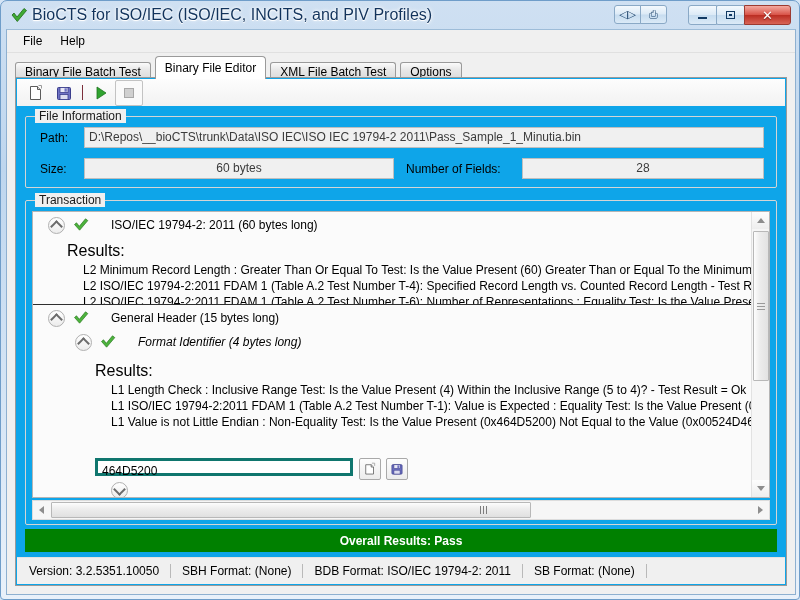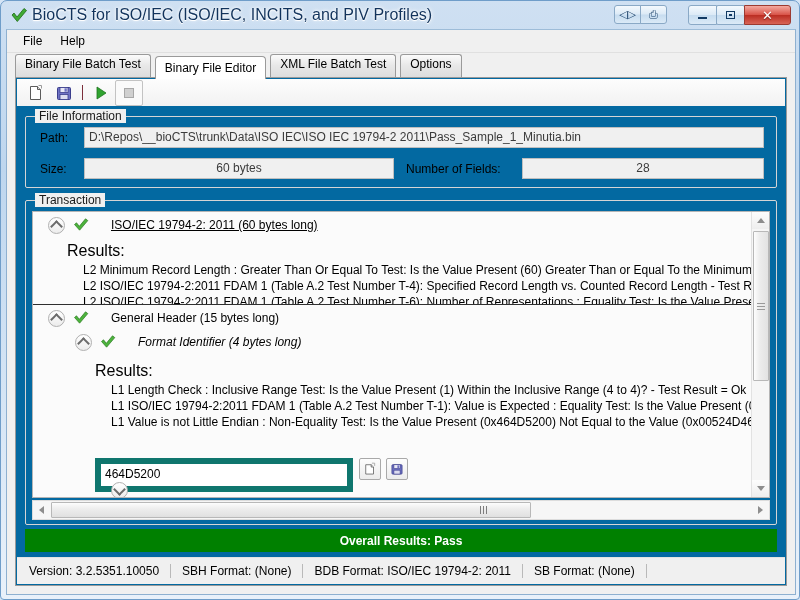--- a/index.html
+++ b/index.html
@@ -77,36 +77,36 @@
   }
   .menuitem{
     padding:3px 9px;font-size:12px;color:#000;cursor:default;
   }
   
   #tabstrip{
     position:absolute;left:8px;top:25px;right:8px;height:23px;
     display:flex;align-items:flex-end;
   }
   .tab{
-    height:24px;line-height:19px;padding:0 9px;
+    height:16px;line-height:19px;padding:0 9px;
     box-sizing:border-box;
     border:1px solid #9a9a9a;border-bottom:none;
     background:linear-gradient(to bottom,#fbfbfb 0%,#e8e8e8 45%,#dcdcdc 100%);
     border-radius:3px 3px 0 0;
     font-size:12px;color:#000;margin-right:4px;white-space:nowrap;
   }
   .tab.selected{
     height:23px;line-height:22px;
     background:#fff;border-color:#9a9a9a;
     margin-bottom:-1px;position:relative;z-index:3;
     border-radius:4px 4px 0 0;
   }
   #tabpage{
     position:absolute;left:8px;top:47px;right:8px;bottom:8px;
-    background:#0369a1;
+    background:#0ea5e9;
     border:1px solid #9a9a9a;
     box-sizing:border-box;
   }
   
   #toolbar{
     position:absolute;left:1px;top:1px;right:1px;height:27px;
     background:linear-gradient(to bottom,#fdfdfd,#f2f2f2);
     display:flex;align-items:center;padding-left:5px;
   }
   .tbtn{
@@ -204,21 +204,21 @@
   #hthumb{
     position:absolute;left:18px;top:1px;height:16px;width:480px;
     background:linear-gradient(to bottom,#fdfdfd,#eeeeee 40%,#e0e0e0);
     border:1px solid #b8b8b8;border-radius:1px;
     display:flex;align-items:center;justify-content:flex-end;
     padding-right:42px;box-sizing:border-box;
   }
   
   .databox{
     position:absolute;box-sizing:border-box;
-    height:34px;border:6px solid #0f766e;background:#fff;
+    height:18px;border:3px solid #0f766e;background:#fff;
     font-size:12px;line-height:20px;padding:0 4px;color:#000;
   }
   .smallbtn{
     position:absolute;width:22px;height:22px;box-sizing:border-box;
     border:1px solid #a9a9a9;border-radius:2px;
     background:linear-gradient(to bottom,#fdfdfd,#ececec);
     display:flex;align-items:center;justify-content:center;
   }
   
   #overall{
@@ -341,21 +341,21 @@
             <div class="node" style="top:0;height:92px;">
               <div class="node-hdr first">
                 <span class="circbtn" style="position:absolute;left:15px;top:5px;">
                     <i class="chev"></i>
                   </span>
                 <span class="check" style="position:absolute;left:40px;top:5px;">
                   <svg width="16" height="15" viewBox="0 0 16 15">
                       <path d="M1.5 7.5 L3.5 5.8 L6.3 9.3 L12.5 1.8 L14.8 3.6 L6.6 13.2 Z" fill="#4cb33c" stroke="#2c7a22" stroke-width="0.7"></path>
                     </svg>
                 </span>
-                <span class="rowtext" style="position:absolute;left:78px;top:6px;text-decoration:underline;">ISO/IEC 19794-2: 2011 (60 bytes long)</span>
+                <span class="rowtext" style="position:absolute;left:78px;top:6px;">ISO/IEC 19794-2: 2011 (60 bytes long)</span>
               </div>
               <div class="node-body" style="position:absolute;top:26px;left:0;right:0;height:66px;">
                 <span class="results-label" style="position:absolute;left:34px;top:4px;">Results:</span>
                 <span class="result-line" style="position:absolute;left:50px;top:24px;">L2 Minimum Record Length : Greater Than Or Equal To Test: Is the Value Present (60) Greater Than or Equal To the Minimum Value (5</span>
                 <span class="result-line" style="position:absolute;left:50px;top:40px;">L2 ISO/IEC 19794-2:2011 FDAM 1 (Table A.2 Test Number T-4): Specified Record Length vs. Counted Record Length - Test Result = Ok</span>
                 <span class="result-line" style="position:absolute;left:50px;top:56px;">L2 ISO/IEC 19794-2:2011 FDAM 1 (Table A.2 Test Number T-6): Number of Representations : Equality Test: Is the Value Present (1) Equ</span>
               </div>
             </div>
 
             <div class="node" style="top:92px;height:202px;">
@@ -378,21 +378,21 @@
                     </span>
                   <span class="check" style="position:absolute;left:67px;top:4px;">
                     <svg width="16" height="15" viewBox="0 0 16 15">
                         <path d="M1.5 7.5 L3.5 5.8 L6.3 9.3 L12.5 1.8 L14.8 3.6 L6.6 13.2 Z" fill="#4cb33c" stroke="#2c7a22" stroke-width="0.7"></path>
                       </svg>
                   </span>
                   <span class="rowtext" style="position:absolute;left:105px;top:5px;font-style:italic;">Format Identifier (4 bytes long)</span>
                 </div>
 
                 <span class="results-label" style="position:absolute;left:62px;top:32px;">Results:</span>
-                <span class="result-line" style="position:absolute;left:78px;top:52px;">L1 Length Check : Inclusive Range Test: Is the Value Present (1) Within the Inclusive Range (4 to 4)? - Test Result = Ok</span>
+                <span class="result-line" style="position:absolute;left:78px;top:52px;">L1 Length Check : Inclusive Range Test: Is the Value Present (4) Within the Inclusive Range (5 to 4)? - Test Result = Ok</span>
                 <span class="result-line" style="position:absolute;left:78px;top:68px;">L1 ISO/IEC 19794-2:2011 FDAM 1 (Table A.2 Test Number T-1): Value is Expected : Equality Test: Is the Value Present (0x464D5200</span>
                 <span class="result-line" style="position:absolute;left:78px;top:84px;">L1 Value is not Little Endian : Non-Equality Test: Is the Value Present (0x464D5200) Not Equal to the Value (0x00524D46)? - Test R</span>
 
                 <span class="results-label" style="position:absolute;left:62px;top:126px;">Data:</span>
                 <div class="databox" style="left:62px;top:128px;width:258px;">464D5200</div>
                 <div class="smallbtn" style="left:326px;top:128px;">
                   <svg width="14" height="14" viewBox="0 0 18 18">
                     <path d="M3.5 3.5 h7 l3 3 v9 h-10 z" fill="#ffffff" stroke="#5b5b5b" stroke-width="1"></path>
                     <path d="M10.5 3.5 v3 h3" fill="#dcdcdc" stroke="#5b5b5b" stroke-width="1"></path>
                     <path d="M11.5 1.5 h3.5 v3.5" fill="none" stroke="#9a9a9a" stroke-width="1"></path>

